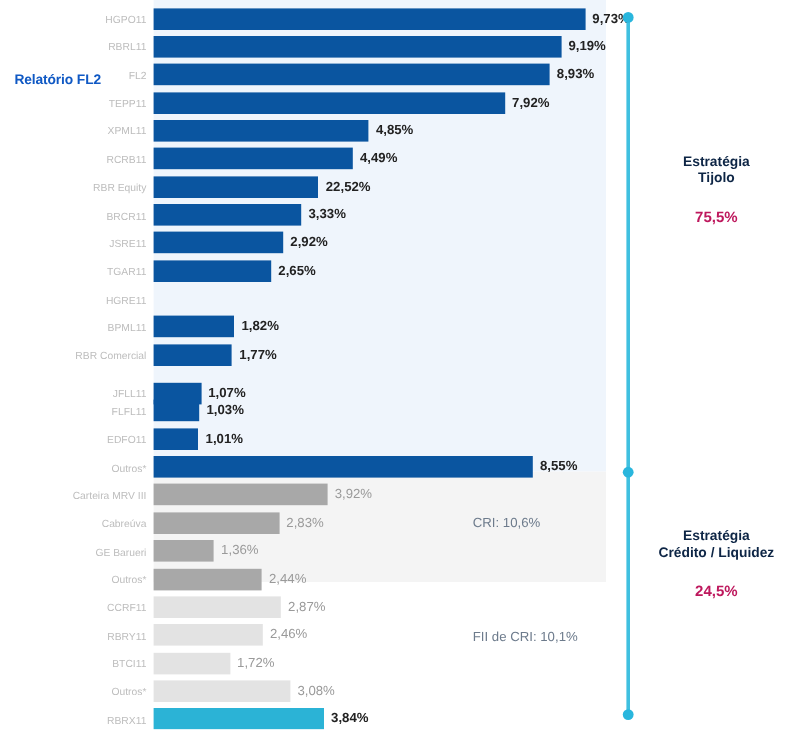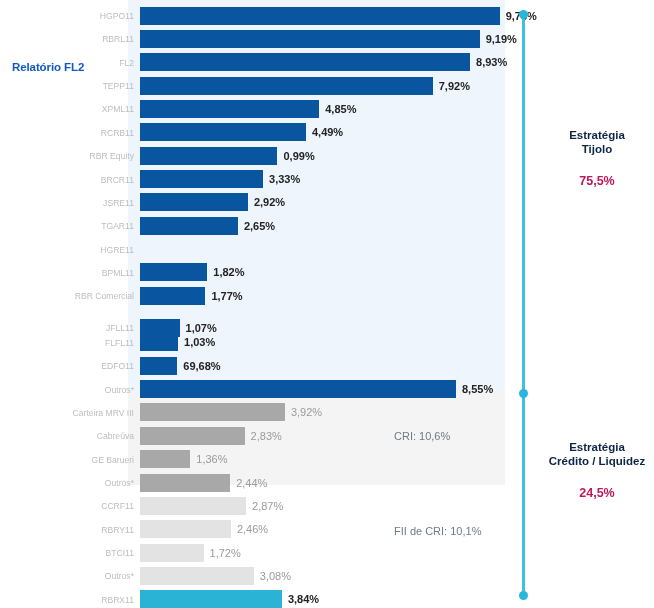--- a/index.html
+++ b/index.html
@@ -60,21 +60,20 @@
     top: 0;
     width: 654px;
   }
   .row {
     position: absolute;
     left: 0;
     width: 552px;
     height: 24.2px;
     display: flex;
     align-items: center;
-    margin-left: 12px;
   }
   .cat-label {
     position: absolute;
     left: 0;
     width: 122px;
     text-align: right;
     font-size: 8.6px;
     color: #bdbdbd;
     white-space: nowrap;
     letter-spacing: 0px;
@@ -215,21 +214,21 @@
         <div class="cat-label">RCRB11</div>
         <div class="bar-wrap">
           <div class="bar" style="width: 165.954px;"></div>
           <div class="bar-value">4,49%</div>
         </div>
       </div>
       <div class="row g-tijolo" style="top: 144.1px;">
         <div class="cat-label">RBR Equity</div>
         <div class="bar-wrap">
           <div class="bar" style="width: 137.494px;"></div>
-          <div class="bar-value">0,99%</div>
+          <div class="bar-value">22,52%</div>
         </div>
       </div>
       <div class="row g-tijolo" style="top: 167.45px;">
         <div class="cat-label">BRCR11</div>
         <div class="bar-wrap">
           <div class="bar" style="width: 123.079px;"></div>
           <div class="bar-value">3,33%</div>
         </div>
       </div>
       <div class="row g-tijolo" style="top: 190.8px; padding-left: 16px;">
@@ -274,21 +273,21 @@
         <div class="cat-label">FLFL11</div>
         <div class="bar-wrap">
           <div class="bar" style="width: 38.0696px;"></div>
           <div class="bar-value">1,03%</div>
         </div>
       </div>
       <div class="row g-tijolo" style="top: 354.25px;">
         <div class="cat-label">EDFO11</div>
         <div class="bar-wrap">
           <div class="bar" style="width: 37.3304px;"></div>
-          <div class="bar-value">69,68%</div>
+          <div class="bar-value">1,01%</div>
         </div>
       </div>
       <div class="row g-tijolo" style="top: 377.6px;">
         <div class="cat-label">Outros*</div>
         <div class="bar-wrap">
           <div class="bar" style="width: 316.015px;"></div>
           <div class="bar-value">8,55%</div>
         </div>
       </div>
       <div class="row g-cri" style="top: 400.95px;">

